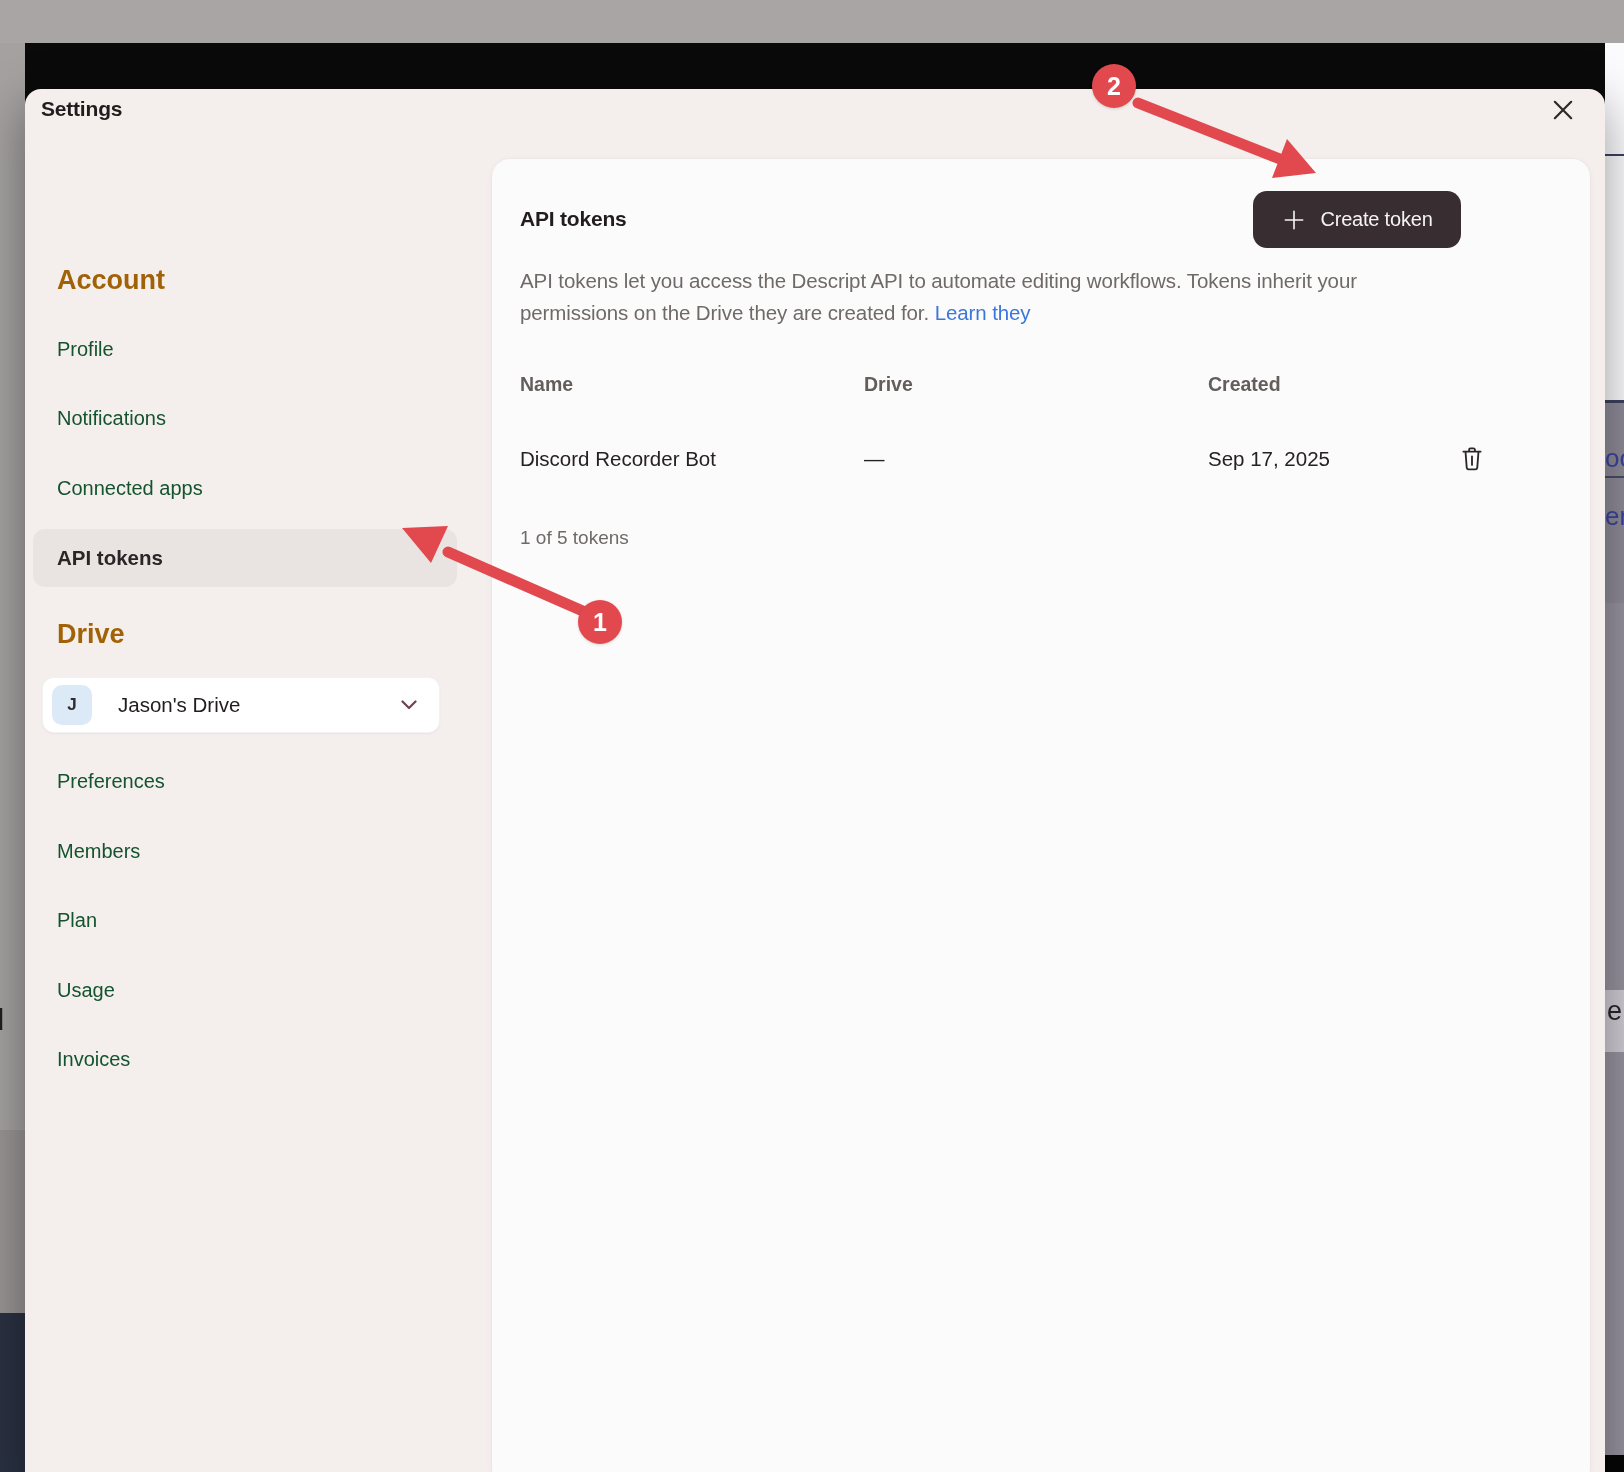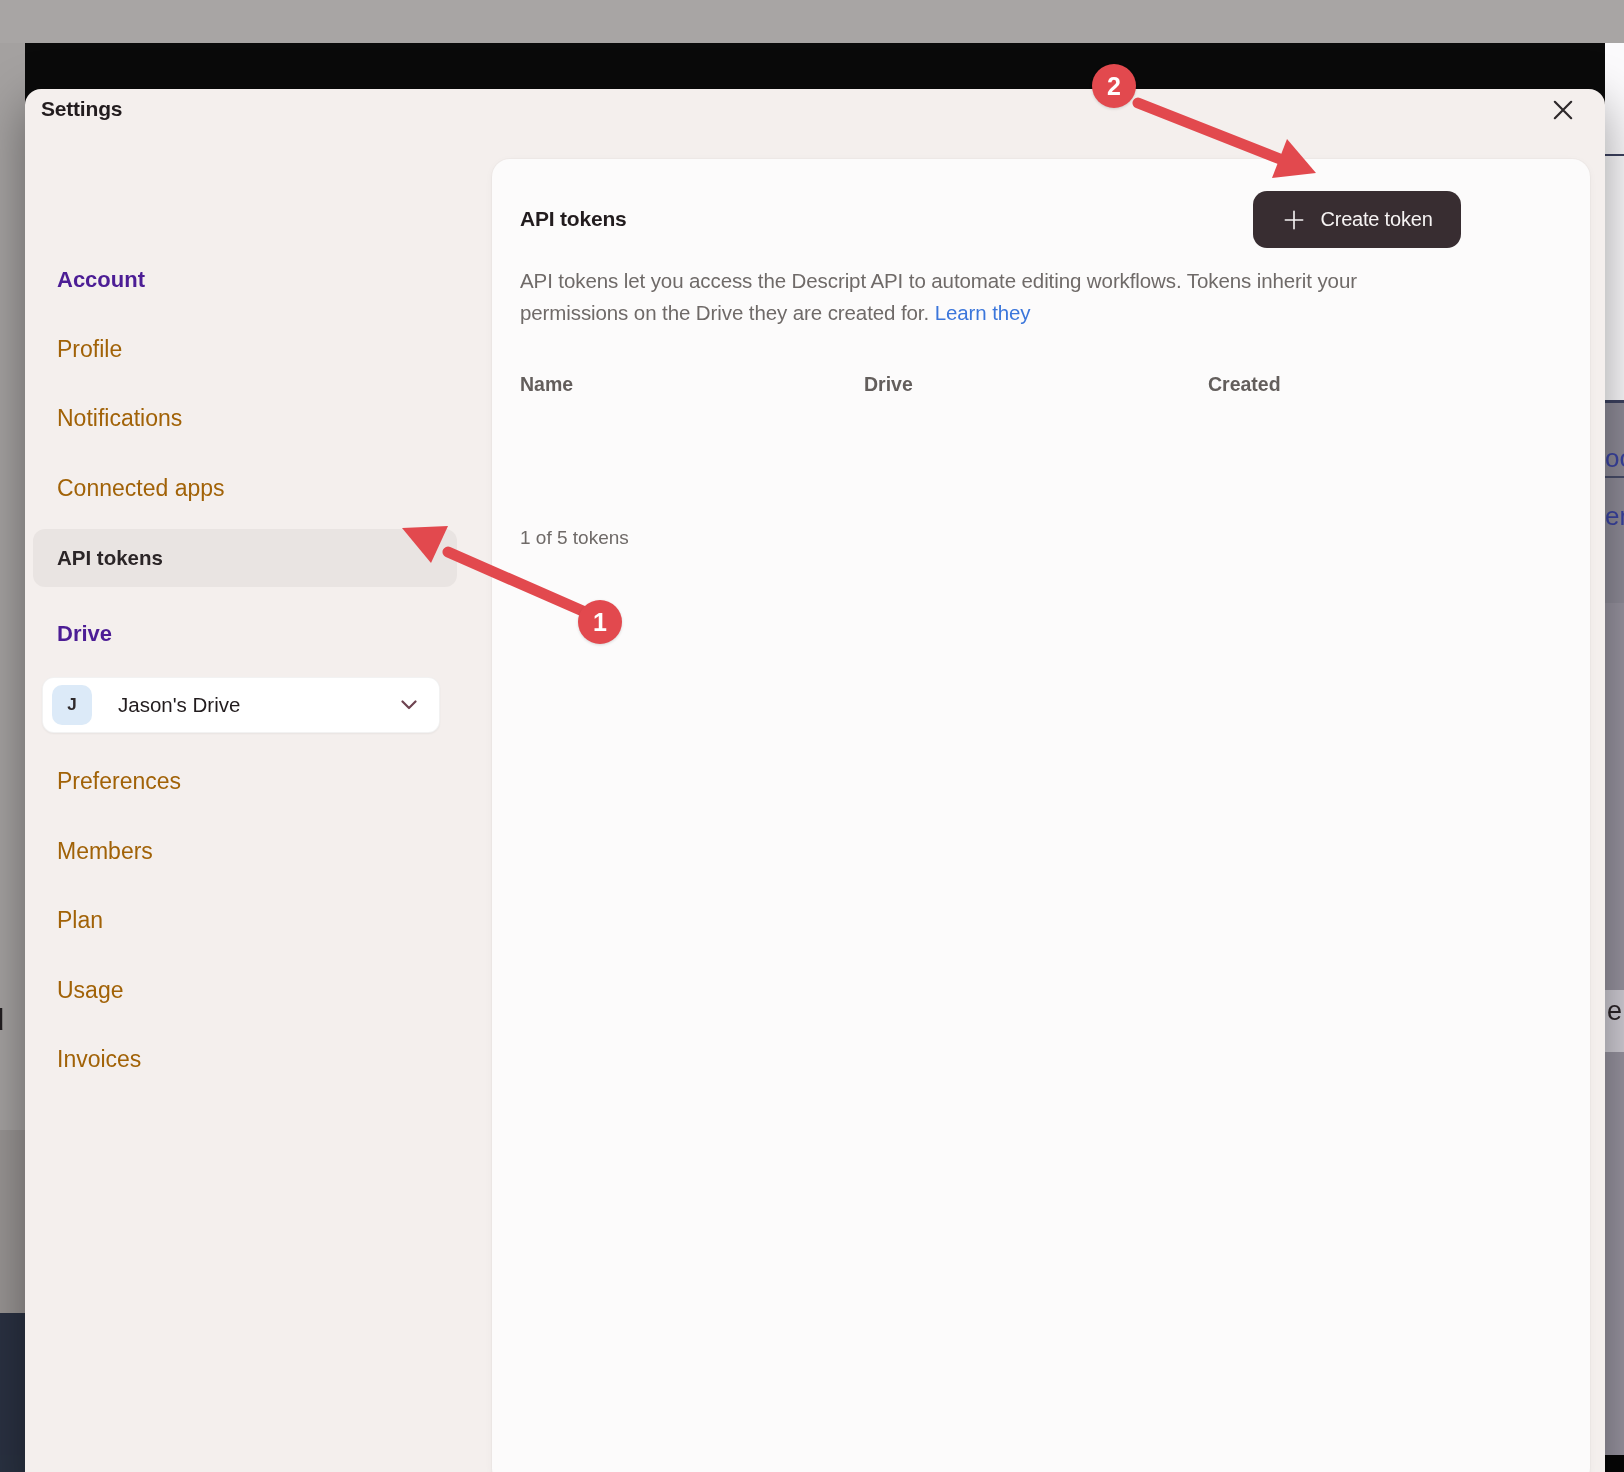--- a/index.html
+++ b/index.html
@@ -29,22 +29,22 @@
        background:linear-gradient(90deg,#d3ccc5 0%,#c4bab0 35%,#473a30 65%,#241d18 85%,#6e645c 100%);}
   .bb5{left:808px;top:0;width:20px;height:17px;background:#77736f;border-radius:50% 50% 0 0;}
   .bb6{left:1021px;top:0;width:34px;height:17px;background:#909090;}
   
   #modal{left:25px;top:43px;width:1580px;height:1412px;background:#f4efed;border-radius:16px;
     box-shadow:0 14px 50px rgba(0,0,0,.38);z-index:10;margin-top:46px;}
   #modal-title{left:16px;top:6px;font-size:21px;font-weight:700;color:#221c1e;letter-spacing:-.2px;line-height:28px;}
   #close-btn{top:5px;right:26px;width:32px;height:32px;cursor:pointer;display:flex;align-items:center;justify-content:center;}
   
   .side-box{left:8px;width:424px;height:58px;border-radius:12px;background:#e9e4e2;display:flex;align-items:center;padding-left:24px;box-sizing:border-box;}
-  .side-item{left:32px;font-size:23px;color:#a16207;line-height:24px;}
-  .side-head{left:32px;font-size:22px;font-weight:700;color:#4c1d95;line-height:24px;}
+  .side-item{left:32px;font-size:20px;color:#14532d;line-height:24px;}
+  .side-head{left:32px;font-size:27px;font-weight:700;color:#a16207;line-height:24px;}
   #sb-general{top:85px;}
   #sb-general span{font-size:20.5px;color:#716b69;}
   #sb-account{top:179px;}
   #sb-profile{top:248px;}
   #sb-notifications{top:317px;}
   #sb-connected{top:387px;}
   #sb-api{top:440px;}
   #sb-api span{font-size:20.5px;font-weight:600;color:#2b2527;}
   #sb-drive-head{top:533px;}
   #sb-preferences{top:680px;}
@@ -160,20 +160,32 @@
     </button>
 
     <div id="desc" class="abs"><span>API tokens let you access the Descript API to automate editing workflows. Tokens inherit your permissions on the Drive they are created for. </span><a>Learn they</a></div>
 
     <div id="table-head" class="abs">
       <div>Name</div>
       <div>Drive</div>
       <div>Created</div>
     </div>
 
+    <div id="table-row" class="abs">
+      <div>Discord Recorder Bot</div>
+      <div>—</div>
+      <div>Sep 17, 2025</div>
+      <div id="trash-btn">
+        <svg width="26" height="28" viewBox="0 0 24 26">
+          <path d="M4 6.2 H20 M9.3 6 V4.4 A1.2 1.2 0 0 1 10.5 3.2 H13.5 A1.2 1.2 0 0 1 14.7 4.4 V6
+                   M6 6.5 L7.1 21 A1.8 1.8 0 0 0 8.9 22.6 H15.1 A1.8 1.8 0 0 0 16.9 21 L18 6.5
+                   M12 10.5 V18.5" stroke="#2b2628" stroke-width="1.7" stroke-linecap="round" stroke-linejoin="round" fill="none"></path>
+        </svg>
+      </div>
+    </div>
 
     <div id="footer-count" class="abs">1 of 5 tokens</div>
   </div>
 </div>
 
 <svg id="arrows" class="abs">
   <g>
     <line x1="585" y1="612" x2="448" y2="552" stroke="#e2494e" stroke-width="11" stroke-linecap="round"></line>
     <polygon points="402,528 448,526 431,563" fill="#e2494e"></polygon>
   </g>

